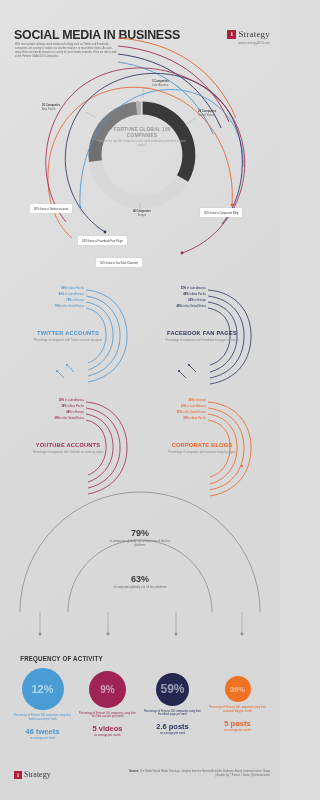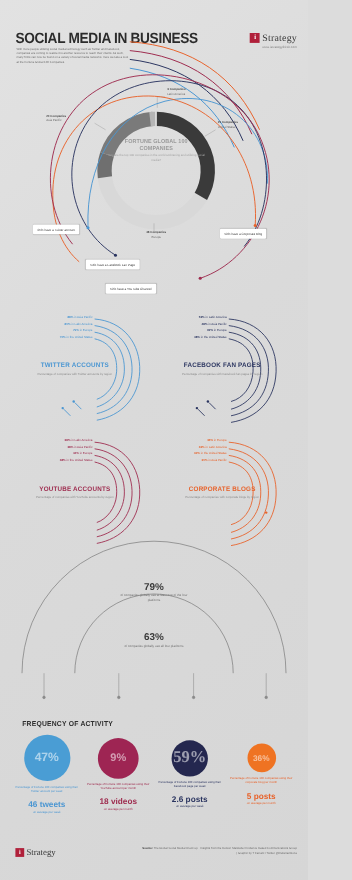--- a/index.html
+++ b/index.html
@@ -96,21 +96,21 @@
   }
   .freq-row { position: absolute; left: 10px; top: 668px; width: 260px; display: flex; }
   .freq-item { flex: 1; display: flex; flex-direction: column; align-items: center; }
   .bubble {
     border-radius: 50%; display: flex; align-items: center; justify-content: center;
     font-family: "Liberation Sans Narrow","Liberation Sans", sans-serif;
     font-weight: bold; color: rgba(255,255,255,.55);
   }
   .b1 { width: 42px; height: 42px; background: #4a9dd4; font-size: 11px; }
   .b2 { width: 37px; height: 37px; background: #9e2553; font-size: 10px; margin-top: 2.5px; }
-  .b3 { width: 33px; height: 33px; background: #24274f; font-size: 15px; margin-top: 4.5px; font-family: Liberation Serif, serif; }
+  .b3 { width: 33px; height: 33px; background: #24274f; font-size: 12px; margin-top: 4.5px; }
   .b4 { width: 26px; height: 26px; background: #ef7322; font-size: 7.5px; margin-top: 8px; }
   .freq-cap { font-size: 2.6px; line-height: 1.45; text-align: center; margin-top: 4px; width: 58px; }
   .freq-big { font-family:"Liberation Sans Narrow","Liberation Sans",sans-serif; font-weight: bold; font-size: 7.5px; margin-top: 5px; }
   .freq-small { font-size: 2.7px; margin-top: 1px; }
 
   
   .footer { position: absolute; left: 0; top: 766px; width: 280px; height: 34px; }
   .f-brand { position: absolute; left: 14px; top: 4px; display: flex; align-items: center; gap: 2px; }
   .f-mark { width: 8px; height: 8px; background: #b0203a; color: #fff; font-size: 5.5px; font-weight: bold;
             line-height: 8px; text-align: center; font-family: "Liberation Serif", serif; }
@@ -328,29 +328,29 @@
     <div class="arc-txt" style="width:70px;margin:1px auto 0;">of companies globally use at least one of the four platforms</div>
   </div>
   <div class="arc-stat" style="top:574px;">
     <div class="arc-num">63%</div>
     <div class="arc-txt" style="width:62px;margin:1px auto 0;">of companies globally use all four platforms</div>
   </div>
 
   <div class="freq-title">FREQUENCY OF ACTIVITY</div>
   <div class="freq-row">
     <div class="freq-item">
-      <div class="bubble b1">47%</div>
+      <div class="bubble b1">12%</div>
       <div class="freq-cap c-twitter">Percentage of Fortune 100 companies using their Twitter account per week</div>
       <div class="freq-big c-twitter">46 tweets</div>
       <div class="freq-small c-twitter">on average per week</div>
     </div>
     <div class="freq-item">
       <div class="bubble b2">9%</div>
       <div class="freq-cap c-youtube">Percentage of Fortune 100 companies using their YouTube account per month</div>
-      <div class="freq-big c-youtube">18 videos</div>
+      <div class="freq-big c-youtube">5 videos</div>
       <div class="freq-small c-youtube">on average per month</div>
     </div>
     <div class="freq-item">
       <div class="bubble b3">59%</div>
       <div class="freq-cap c-facebook">Percentage of Fortune 100 companies using their Facebook page per week</div>
       <div class="freq-big c-facebook">2.6 posts</div>
       <div class="freq-small c-facebook">on average per week</div>
     </div>
     <div class="freq-item">
       <div class="bubble b4">36%</div>

